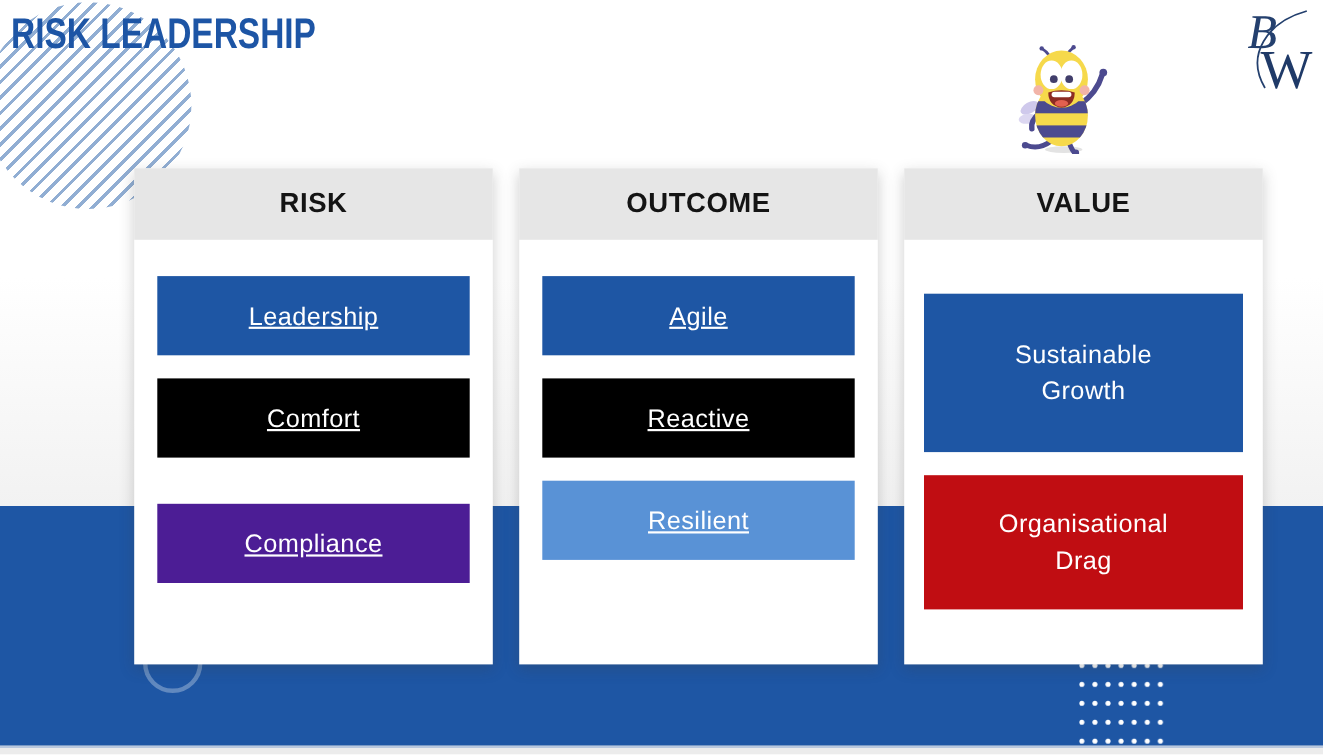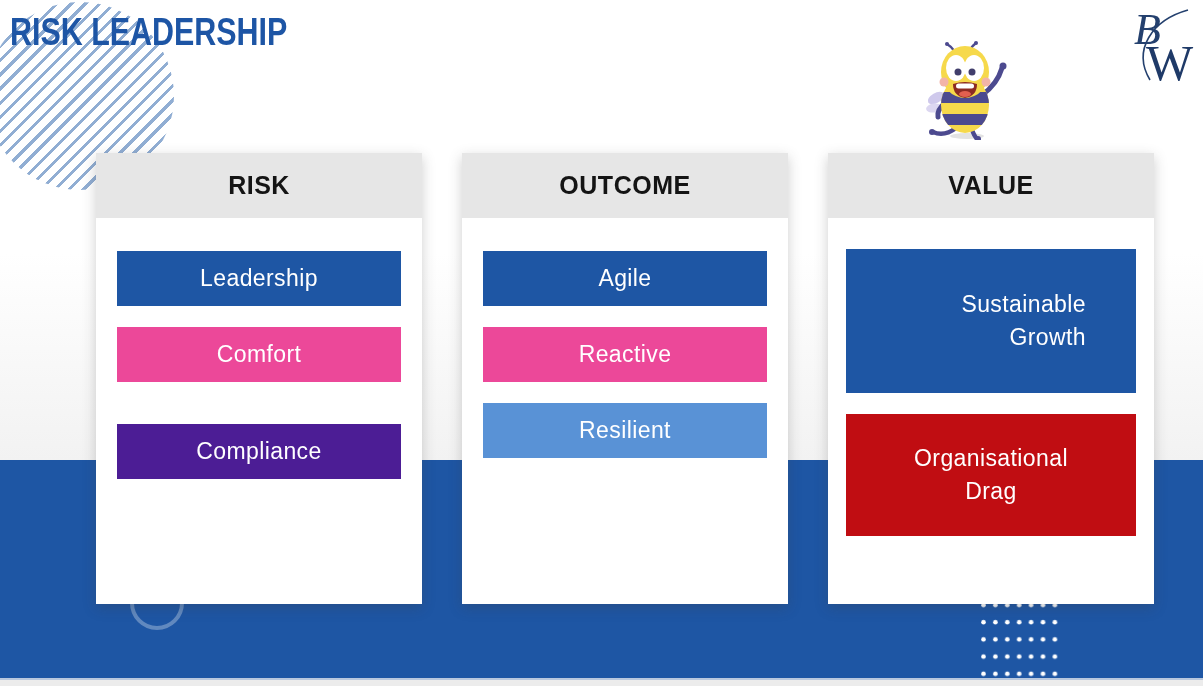--- a/index.html
+++ b/index.html
@@ -39,50 +39,50 @@
   .ring{
     position:absolute;left:130px;top:576px;width:46px;height:46px;
     border:4px solid rgba(255,255,255,0.30);border-radius:50%;z-index:2;
   }
   .dots{position:absolute;left:981px;top:602px;z-index:2;}
   .bee{position:absolute;left:920px;top:40px;z-index:2;}
   .bw-logo{position:absolute;left:1122px;top:2px;z-index:2;}
 
   
   .cards{
-    position:absolute;left:74px;top:153px;display:flex;gap:40px;z-index:3;padding-left:22px;
+    position:absolute;left:100px;top:153px;display:flex;gap:24px;z-index:3;padding-left:22px;
   }
   .card{
     width:326px;height:451px;background:#ffffff;
     box-shadow:0 4px 12px rgba(60,60,60,0.25);
   }
   .card-header{
     height:65px;background:#e6e6e6;
     display:flex;align-items:center;justify-content:center;
     font-size:25px;font-weight:700;color:#141414;letter-spacing:.5px;
   }
   .bar{
-    margin:0 21px 21px 21px;height:55px;
+    margin:0 21px 21px 21px;height:72px;
     display:flex;align-items:center;justify-content:center;
-    color:#ffffff;font-size:23px;letter-spacing:.4px;
+    color:#ffffff;font-size:23px;letter-spacing:.4px;text-decoration:underline;
   }
   .bar.first{margin-top:33px;}
   .box{
     margin:0 18px;height:144px;
     display:flex;align-items:center;justify-content:center;
     color:#ffffff;font-size:23px;letter-spacing:.4px;
     text-align:center;line-height:1.45;
   }
-  .box.first{margin-top:31px;text-align:right;}
+  .box.first{margin-top:49px;}
   .box.second{margin-top:21px;height:122px;}
   .box span{display:inline-block;max-width:190px;}
 
   .tone-brand-blue{background:#1e56a4;}
   .tone-light-blue{background:#5992d6;}
-  .tone-light-gray{background:#ec4899;}
+  .tone-light-gray{background:#000000;}
   .tone-dark-gray{background:#4c1d95;margin-top:42px;}
   .tone-red{background:#c00d12;}
 </style>
 </head>
 <body>
 
 <div class="top-bg"></div>
 <div class="hatch-circle"></div>
 <div class="page-title">RISK LEADERSHIP</div>
 

